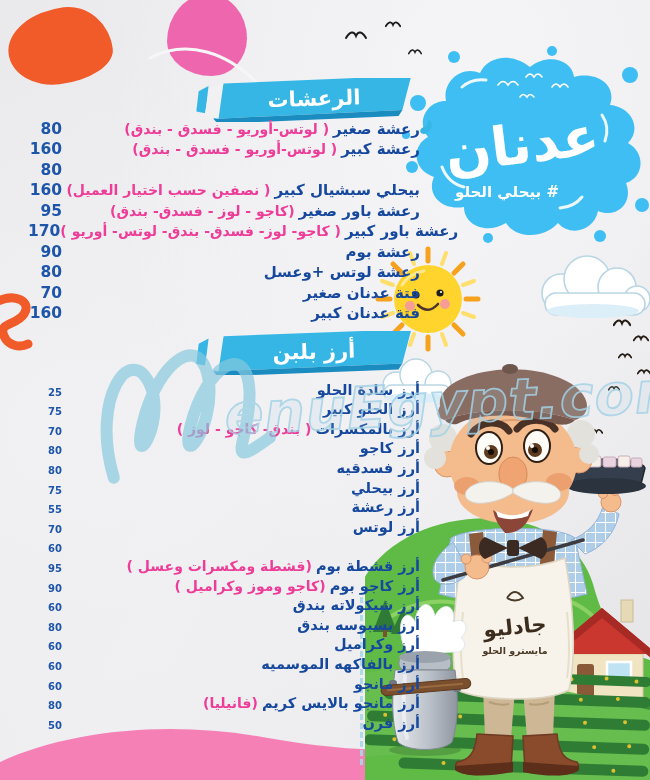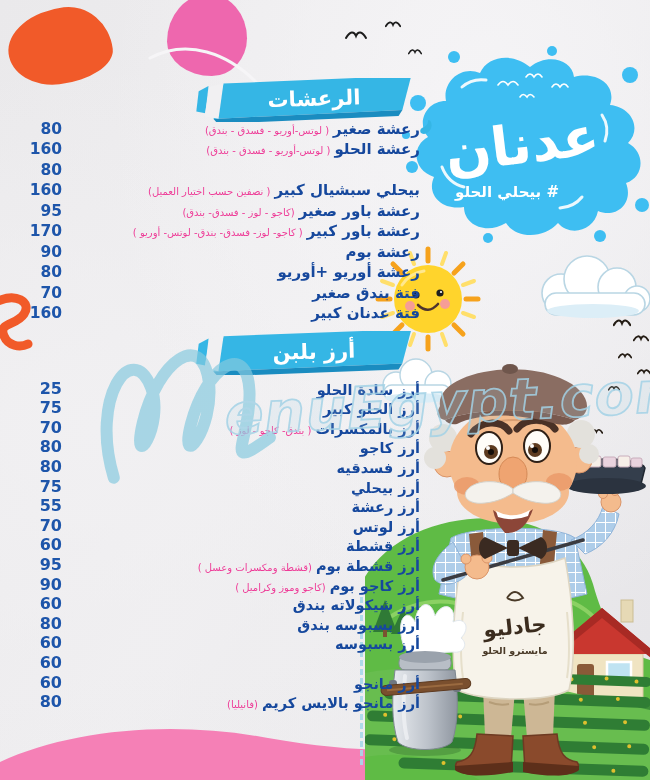--- a/index.html
+++ b/index.html
@@ -22,24 +22,24 @@
   
   .banner{left:196px;width:219px;height:44px;z-index:7;}
   .banner.b1{top:78px;} .banner.b2{top:331px;}
   .banner text{font-family:"DejaVu Sans",sans-serif;}
   
   .rows{position:absolute;left:28px;width:392px;display:flex;flex-direction:column;z-index:7;}
   .rows.s1{top:117px;} .rows.s2{top:378px;}
   .row{display:flex;align-items:flex-end;white-space:nowrap;height:20.5px;}
   .rows.s2 .row{height:19.6px;}
   .price{width:34px;text-align:right;font-weight:bold;color:#1d55aa;font-size:15.5px;}
-  .rows.s2 .price{font-size:16px;}
+  .rows.s2 .price{font-size:10px;}
   .label{flex:1;direction:rtl;text-align:right;color:#16489d;font-weight:bold;font-size:15px;}
   .rows.s2 .label{font-size:14.5px;}
-  .nt{font-size:10px;color:#ee3d98;margin-right:4px;font-weight:normal;}
+  .nt{font-size:14px;color:#ee3d98;margin-right:4px;font-weight:bold;}
   .droplet{left:419px;top:119px;z-index:7;}
   
   .splash{left:402px;top:45px;z-index:4;}
   
   .sun{left:372px;top:243px;z-index:3;}
   .cloud1{left:527px;top:249px;z-index:3;}
   .cloud2{left:372px;top:357px;z-index:3;}
   .bird{z-index:4;}
   
   .scene{left:365px;top:362px;z-index:5;}
@@ -198,21 +198,21 @@
     </g>
   </svg>
 
   <div class="rows s1">
       <div class="row">
     <span class="price">80</span>
     <span class="label" dir="rtl"><span class="nm">رعشة صغير</span><span class="nt">( لوتس-أوريو - فسدق - بندق)</span></span>
   </div>
       <div class="row">
     <span class="price">160</span>
-    <span class="label" dir="rtl"><span class="nm">رعشة الحلو</span><span class="nt">( لوتس-أوريو - فسدق - بندق)</span></span>
+    <span class="label" dir="rtl"><span class="nm">رعشة كبير</span><span class="nt">( لوتس-أوريو - فسدق - بندق)</span></span>
   </div>
       <div class="row">
     <span class="price">80</span>
   </div>
       <div class="row">
     <span class="price">160</span>
     <span class="label" dir="rtl"><span class="nm">بيحلي سبشيال كبير</span><span class="nt">( نصفين حسب اختيار العميل)</span></span>
   </div>
       <div class="row">
     <span class="price">95</span>
@@ -221,25 +221,25 @@
       <div class="row">
     <span class="price">170</span>
     <span class="label" dir="rtl"><span class="nm">رعشة باور كبير</span><span class="nt">( كاجو- لوز- فسدق- بندق- لوتس- أوريو )</span></span>
   </div>
       <div class="row">
     <span class="price">90</span>
     <span class="label" dir="rtl"><span class="nm">رعشة بوم</span></span>
   </div>
       <div class="row">
     <span class="price">80</span>
-    <span class="label" dir="rtl"><span class="nm">رعشة أوريو +أوريو</span></span>
+    <span class="label" dir="rtl"><span class="nm">رعشة لوتس +وعسل</span></span>
   </div>
       <div class="row">
     <span class="price">70</span>
-    <span class="label" dir="rtl"><span class="nm">فتة بندق صغير</span></span>
+    <span class="label" dir="rtl"><span class="nm">فتة عدنان صغير</span></span>
   </div>
       <div class="row">
     <span class="price">160</span>
     <span class="label" dir="rtl"><span class="nm">فتة عدنان كبير</span></span>
   </div>
     </div>
   <div class="rows s2">
       <div class="row">
     <span class="price">25</span>
     <span class="label" dir="rtl"><span class="nm">أرز سادة الحلو</span></span>
@@ -267,52 +267,56 @@
       <div class="row">
     <span class="price">55</span>
     <span class="label" dir="rtl"><span class="nm">أرز رعشة</span></span>
   </div>
       <div class="row">
     <span class="price">70</span>
     <span class="label" dir="rtl"><span class="nm">أرز لوتس</span></span>
   </div>
       <div class="row">
     <span class="price">60</span>
-    <span class="label" dir="rtl"><span class="nm">أرز قشطة</span></span>
   </div>
       <div class="row">
     <span class="price">95</span>
     <span class="label" dir="rtl"><span class="nm">أرز قشطة بوم</span><span class="nt">(قشطة ومكسرات وعسل )</span></span>
   </div>
       <div class="row">
     <span class="price">90</span>
     <span class="label" dir="rtl"><span class="nm">أرز كاجو بوم</span><span class="nt">(كاجو وموز وكراميل )</span></span>
   </div>
       <div class="row">
     <span class="price">60</span>
     <span class="label" dir="rtl"><span class="nm">أرز شيكولاته بندق</span></span>
   </div>
       <div class="row">
     <span class="price">80</span>
     <span class="label" dir="rtl"><span class="nm">أرز بسبوسه بندق</span></span>
   </div>
       <div class="row">
     <span class="price">60</span>
-    <span class="label" dir="rtl"><span class="nm">أرز بسبوسه</span></span>
+    <span class="label" dir="rtl"><span class="nm">أرز وكراميل</span></span>
   </div>
       <div class="row">
     <span class="price">60</span>
+    <span class="label" dir="rtl"><span class="nm">أرز بالفاكهه الموسميه</span></span>
   </div>
       <div class="row">
     <span class="price">60</span>
     <span class="label" dir="rtl"><span class="nm">أرز مانجو</span></span>
   </div>
       <div class="row">
     <span class="price">80</span>
     <span class="label" dir="rtl"><span class="nm">أرز مانجو بالايس كريم</span><span class="nt">(فانيليا)</span></span>
+  </div>
+      <div class="row">
+    <span class="price">50</span>
+    <span class="label" dir="rtl"><span class="nm">أرز فرن</span></span>
   </div>
     </div>
 
   <svg class="abs droplet" width="15" height="17" viewBox="0 0 15 17">
     <path d="M12,3 C14,8 11,14 5,15 C1,15 0,11 3,9 C7,7 9,6 9,2 C9,0 11,1 12,3 Z" fill="#35b6e5"></path>
   </svg>
 
   <svg class="abs scene" width="285" height="418" viewBox="0 0 285 418">
     <defs>
       <pattern id="chk" width="10" height="10" patternUnits="userSpaceOnUse">

